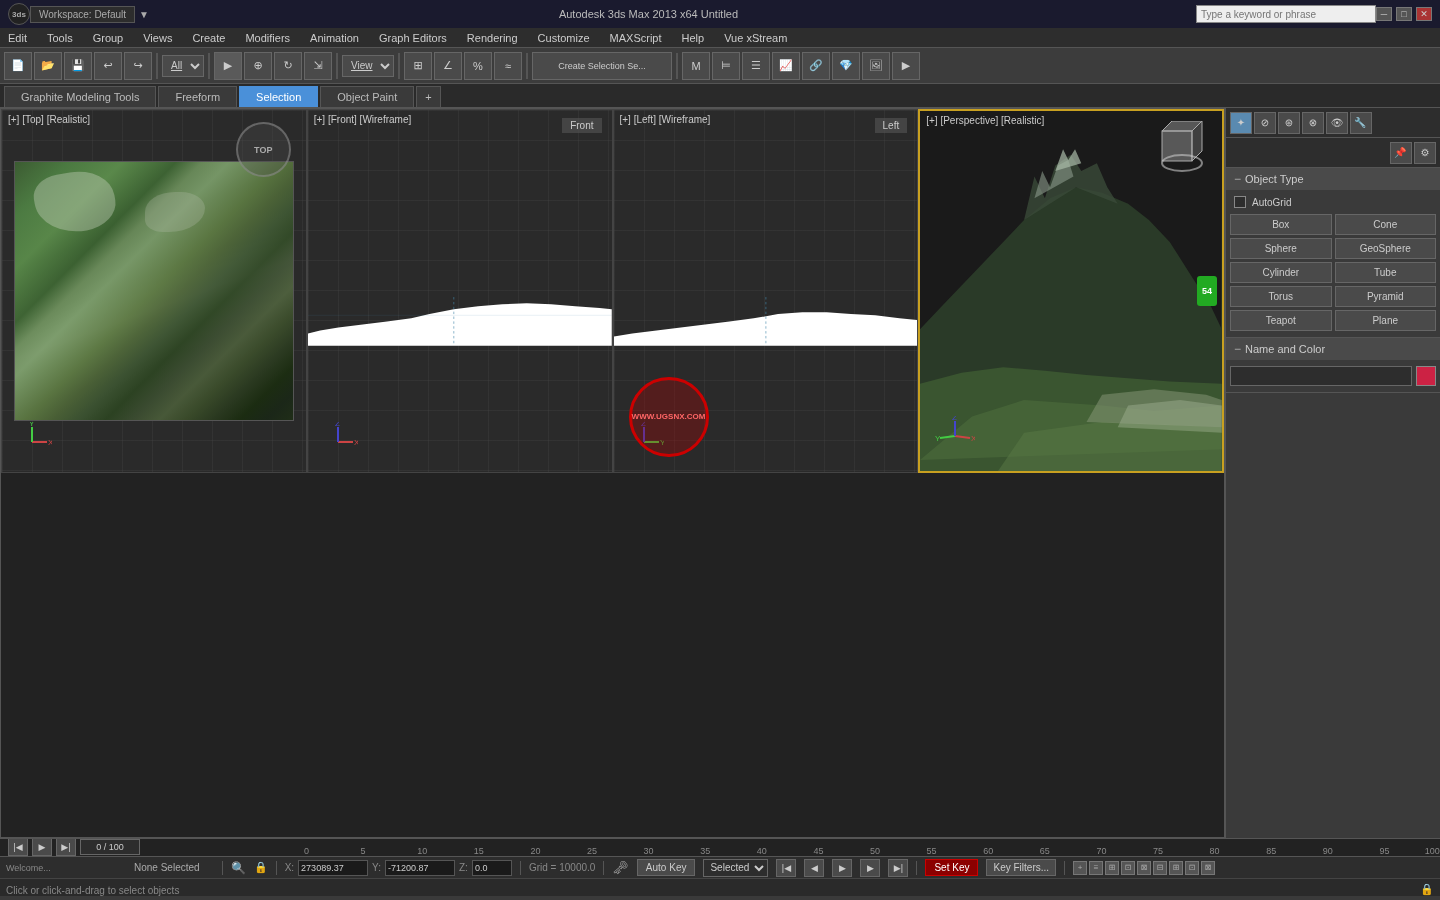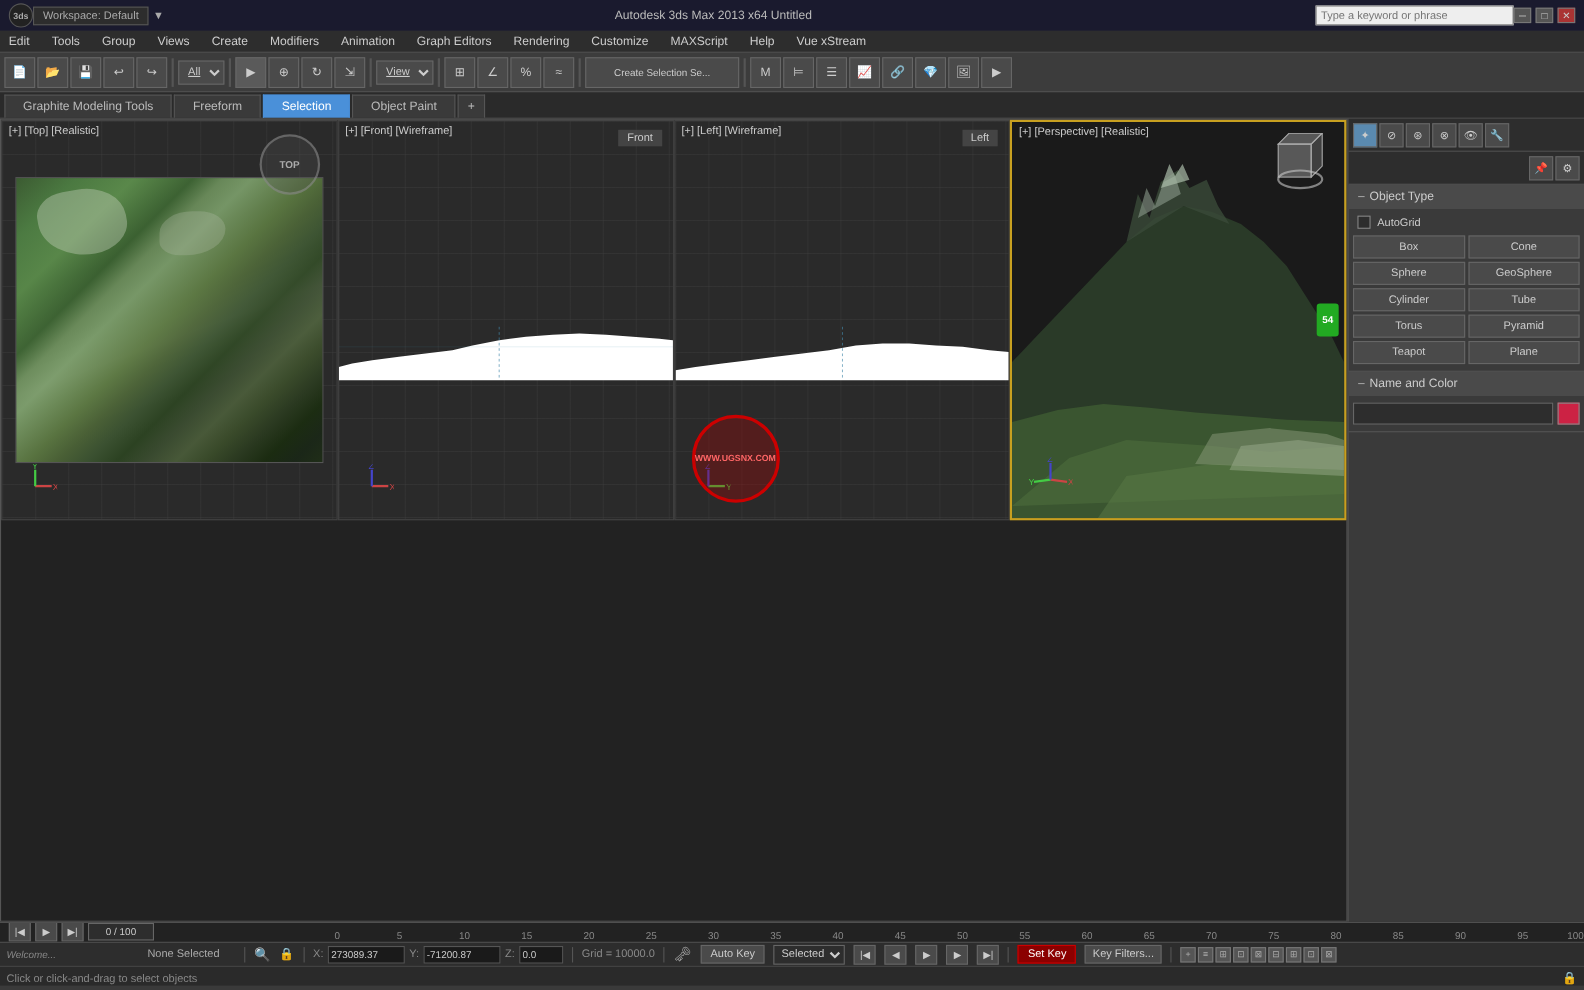--- a/index.html
+++ b/index.html
@@ -761,21 +761,21 @@
     <span class="tick-label" style="left:80%">80</span>
     <span class="tick-label" style="left:85%">85</span>
     <span class="tick-label" style="left:90%">90</span>
     <span class="tick-label" style="left:95%">95</span>
     <span class="tick-label" style="left:99%">100</span>
   </div>
 </div>
 
 <div id="status-bar">
 
-  <div style="width:120px;display:flex;align-items:flex-end;gap:4px;font-style:italic;">
+  <div style="width:120px;display:flex;align-items:flex-end;gap:4px;">
     <span style="color:#888;font-size:9px;">Welcome...</span>
   </div>
   <div style="color:#aaa;font-size:10px;min-width:80px;">None Selected</div>
   <div class="status-separator"></div>
   <div style="display:flex;align-items:center;gap:2px;">
     <span style="font-size:12px;">🔍</span>
   </div>
   <div style="display:flex;align-items:center;gap:2px;">
     <span style="font-size:11px;">🔒</span>
   </div>

